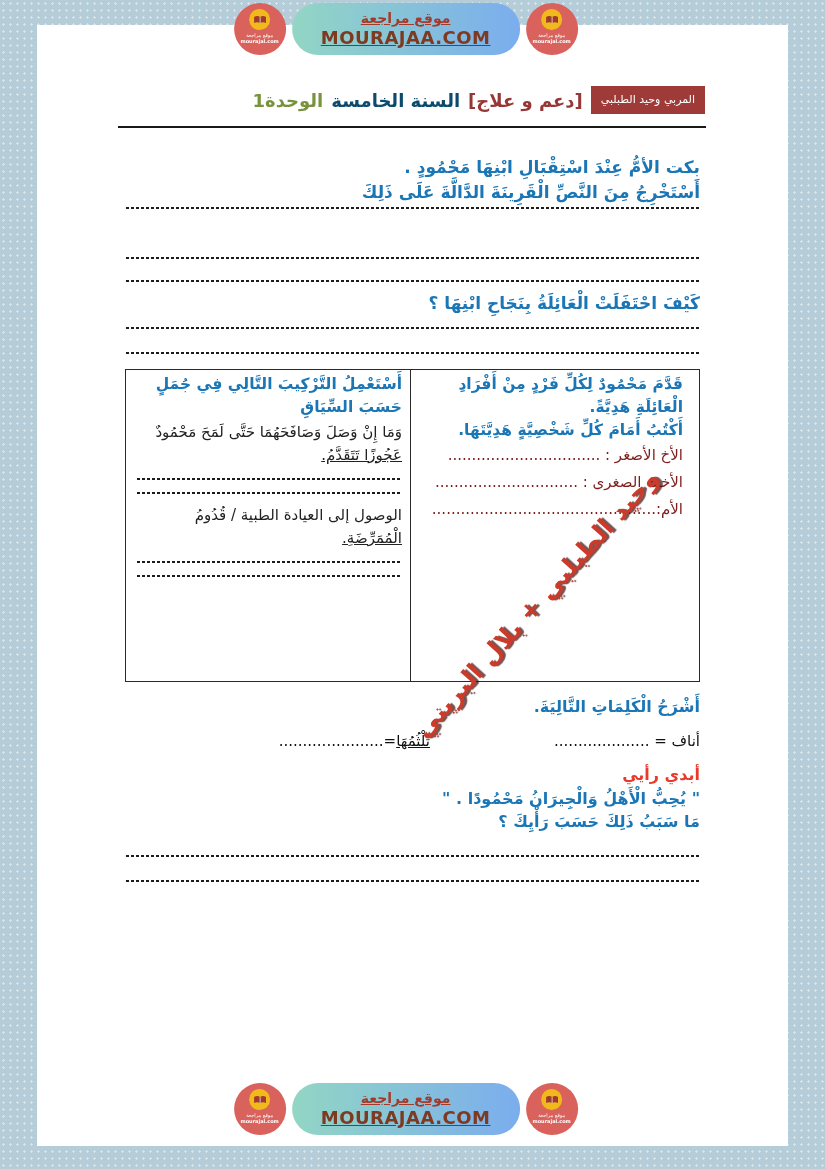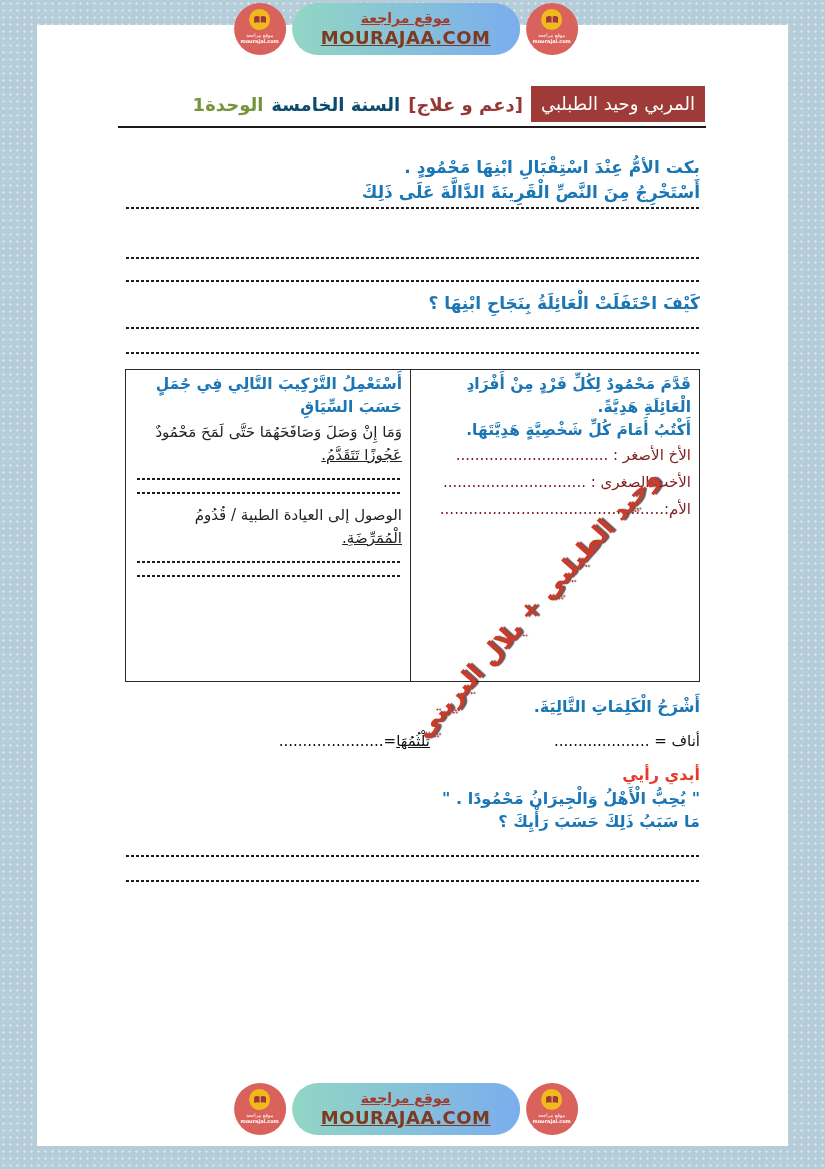--- a/index.html
+++ b/index.html
@@ -56,21 +56,21 @@
   }
 
   
   .title-row {
     position:absolute; top:61px; right:83px;
     direction:rtl; display:flex; align-items:center; gap:8px;
     white-space:nowrap;
   }
   .author-badge {
     background:#9e3b38; color:#ffffff;
-    font-size:18px; padding:7px 10px 8px 10px;
+    font-size:11px; padding:7px 10px 8px 10px;
   }
   .tag { color:#953735; font-weight:bold; font-size:18px; }
   .grade { color:#0c4a6e; font-weight:bold; font-size:18px; }
   .unit { color:#77933c; font-weight:bold; font-size:18px; }
   .title-rule {
     position:absolute; left:81px; top:101px; width:588px;
     border-bottom:2px solid #1a1a1a;
   }
 
   
@@ -88,21 +88,21 @@
     background-image:radial-gradient(circle, #1c1c1c 1.2px, transparent 1.4px);
     background-size:5px 4px; background-repeat:repeat-x;
   }
 
   
   .grid {
     position:absolute; left:88px; top:344px; width:575px; height:313px;
     direction:rtl; display:flex;
     border:1.5px solid #2a2a2a;
   }
-  .cell-right { width:290px; border-left:1.5px solid #2a2a2a; padding:3px 8px; }
+  .cell-right { width:290px; border-left:1.5px solid #2a2a2a; padding:3px 16px; }
   .cell-left  { width:285px; padding:3px 8px; }
   .cell-prompt { color:#1b76b5; font-weight:bold; font-size:15.5px; line-height:23px; }
   .cell-item { color:#7f1d1d; font-size:15px; line-height:27px; }
   .cell-text { color:#222; font-size:15px; line-height:23px; margin-top:2px; }
   .u { text-decoration:underline; }
 
   
   .watermark {
     position:absolute; left:333px; top:560px; width:340px;
     transform:rotate(-48deg);

